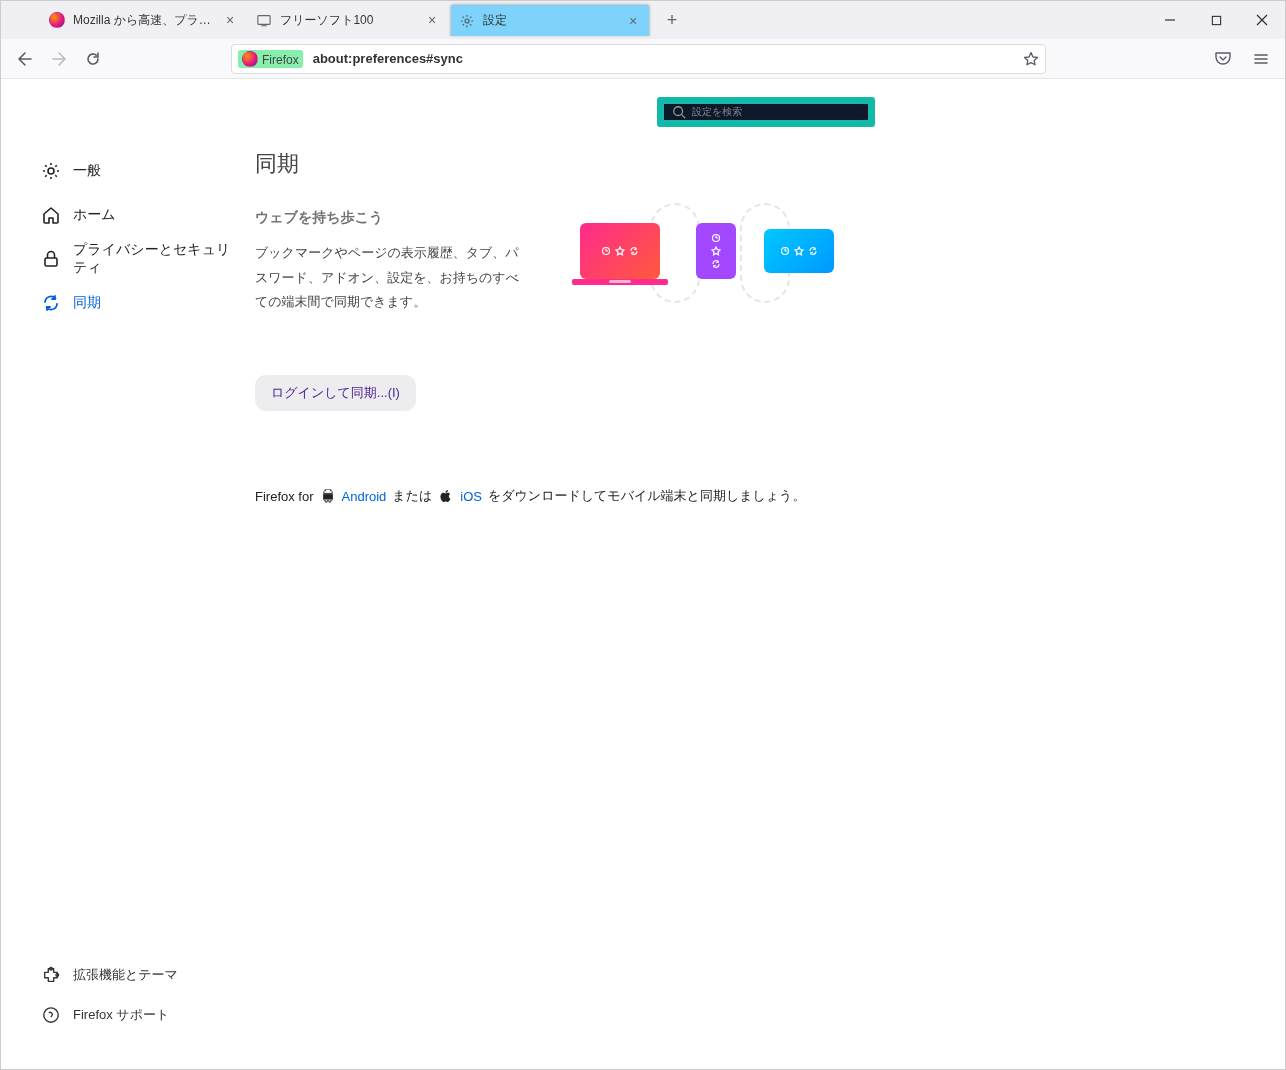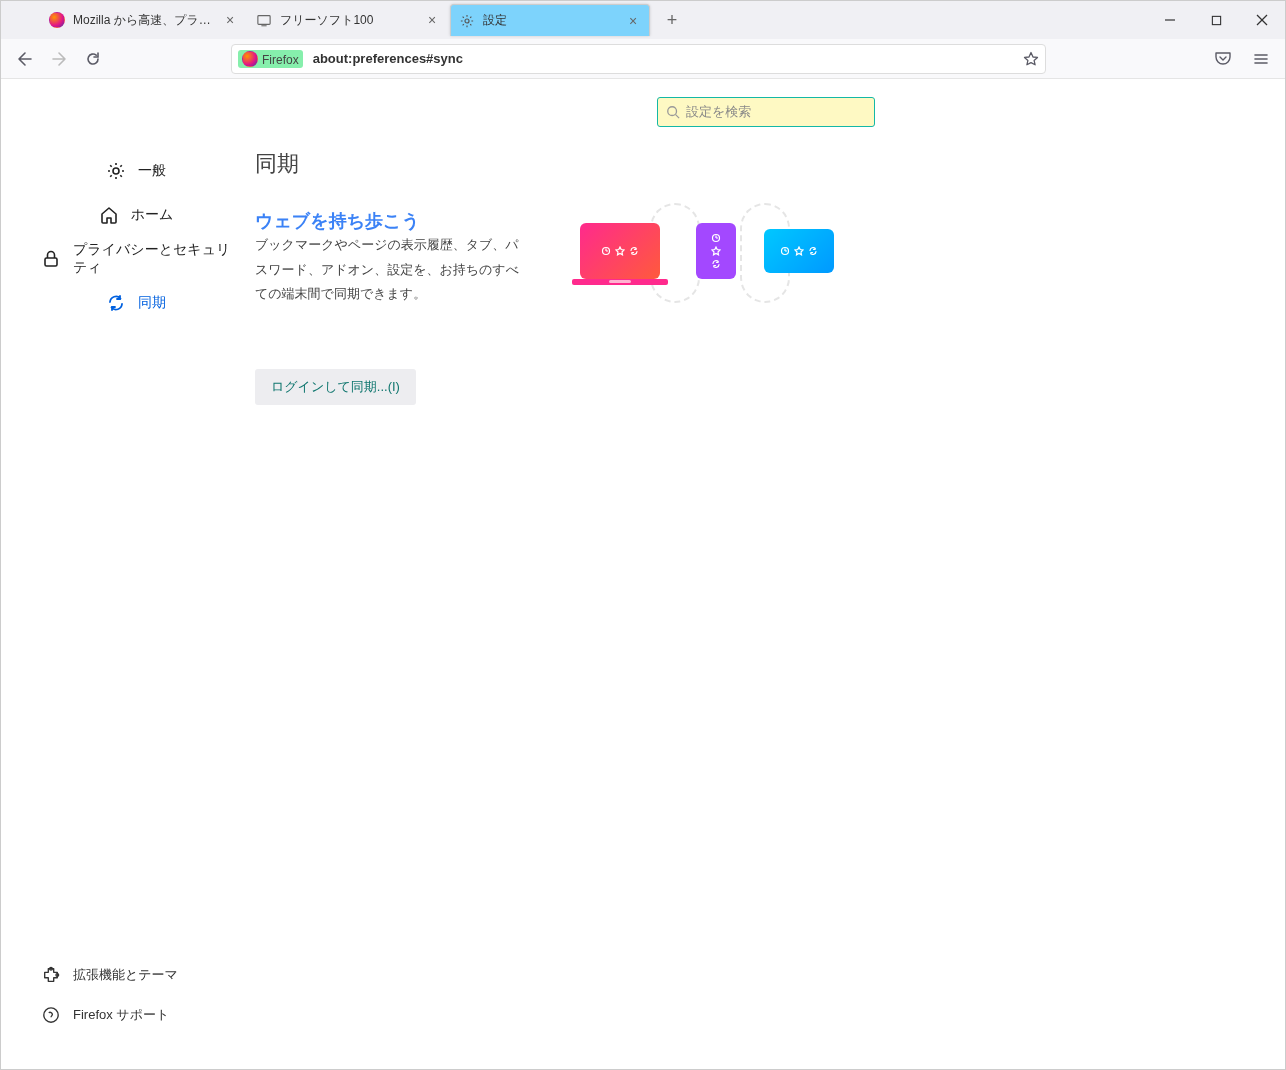--- a/index.html
+++ b/index.html
@@ -31,54 +31,54 @@
 .toolbar-right { margin-left: auto; display: flex; gap: 6px; }
 .toolbar-ico { width: 32px; height: 32px; display: flex; align-items: center; justify-content: center; color: #5b5b66; cursor: pointer; }
 
 
 .fx-favicon { width: 16px; height: 16px; border-radius: 50%; background: radial-gradient(circle at 30% 30%, #ff9500, #e31587 60%, #5b2da0 100%); border: 1px solid #fff0; }
 
 
 .content { flex: 1; display: flex; position: relative; }
 
 
-.settings-search { position: absolute; top: 18px; left: 656px; width: 218px; height: 30px; border: 1px solid #14b8a6; border-radius: 3px; display: flex; align-items: center; padding: 0 8px; color: #888; font-size: 13px; background: #fef9c3; }
+.settings-search { position: absolute; top: 18px; left: 656px; width: 218px; height: 30px; border: 7px solid #14b8a6; border-radius: 3px; display: flex; align-items: center; padding: 0 8px; color: #888; font-size: 10px; background: #0f172a; }
 .settings-search svg { margin-right: 6px; }
 
 
-.sidebar { width: 230px; padding-top: 70px; padding-left: 40px; display: flex; flex-direction: column; gap: 0; height: 100%; position: relative; align-items: center; }
+.sidebar { width: 230px; padding-top: 70px; padding-left: 40px; display: flex; flex-direction: column; gap: 0; height: 100%; position: relative; }
 .side-item { display: flex; align-items: center; height: 44px; gap: 12px; font-size: 14px; color: #222; cursor: pointer; }
 .side-item.active { color: #0060df; }
 .side-item .side-ico { width: 20px; height: 20px; display: flex; align-items: center; justify-content: center; color: inherit; }
 .sidebar-bottom { position: absolute; bottom: 40px; left: 40px; display: flex; flex-direction: column; gap: 12px; margin-top: 48px; }
 .sidebar-bottom .side-item { height: 28px; font-size: 13px; color: #333; }
 
 
 .main { flex: 1; padding: 70px 40px 0 24px; max-width: 640px; }
 .main h1 { font-size: 22px; font-weight: 500; color: #444; margin-bottom: 30px; }
 .row { display: flex; gap: 40px; align-items: flex-start; }
 .text-col { width: 290px; }
-.text-col h2 { font-size: 18px; font-weight: 700; color: #3b82f6; }
+.text-col h2 { font-size: 14px; font-weight: 700; color: #737373; margin-bottom: 14px; }
 .text-col p { font-size: 13px; color: #444; line-height: 1.9; }
 .devices-art { width: 280px; height: 110px; position: relative; margin-top: -10px; }
 
 
 .dev { position: absolute; border-radius: 6px; display: flex; align-items: center; justify-content: center; color: #fff; font-size: 11px; }
 .dev .glyphs { display: flex; gap: 4px; align-items: center; }
 .laptop { width: 80px; height: 56px; left: 12px; top: 24px; background: linear-gradient(135deg,#ff2a8d,#ff5a3c); }
 .laptop::after { content:""; position:absolute; bottom:-6px; left:-8px; width:96px; height:6px; background:#ff2a8d; border-radius:2px; }
 .laptop::before { content:""; position:absolute; bottom:-4px; left:50%; transform:translateX(-50%); width:22px; height:3px; background:#ffb3d1; border-radius:2px; z-index:1;}
 .tablet { width: 40px; height: 56px; left: 128px; top: 24px; background:#a348ff; }
 .tablet .glyphs { flex-direction: column; gap: 3px; }
 .phone { width: 70px; height: 44px; left: 196px; top: 30px; background: linear-gradient(135deg,#00c8ff,#0099ff); }
 .ring { position:absolute; width:50px; height:100px; border:2px dashed #e5e5e5; border-radius:25px; }
 .ring1 { left: 82px; top: 4px; }
 .ring2 { left: 172px; top: 4px; }
 
-.login-btn { margin-top: 60px; display: inline-block; background: #ededf0; border: none; padding: 9px 16px; font-size: 13px; color: #0f766e; border-radius: 3px; cursor: pointer; }
+.login-btn { margin-top: 60px; display: inline-block; background: #ededf0; border: none; padding: 9px 16px; font-size: 13px; color: #4c1d95; border-radius: 11px; cursor: pointer; }
 
 .download-row { margin-top: 76px; font-size: 13px; color: #222; display: flex; align-items: center; gap: 6px; flex-wrap: wrap; }
 .download-row a { color: #0060df; text-decoration: none; cursor: pointer; }
 .dl-ico { display: inline-flex; width: 16px; height: 16px; align-items: center; justify-content: center; color: #222; }
 
 svg { display: block; }
 </style>
 </head>
 <body>
 
@@ -303,15 +303,33 @@
               <svg width="10" height="10" viewBox="0 0 10 10" stroke="#fff" fill="none" stroke-width="1.2" stroke-linecap="round">
                   <path d="M2 4.5a3 3 0 0 1 5.3-1.8M8 5.5a3 3 0 0 1-5.3 1.8M7 2v1.5H5.5M3 8V6.5h1.5"></path>
                 </svg>
             </span>
           </div>
         </div>
       </div>
 
       <button class="login-btn">ログインして同期...(I)</button>
 
+      <div class="download-row">
+        <span>Firefox for</span>
+        <span class="dl-ico">
+          <svg width="14" height="14" viewBox="0 0 16 16" fill="#222">
+              <path d="M3 6h10v6a1 1 0 0 1-1 1h-1v2H9v-2H7v2H5v-2H4a1 1 0 0 1-1-1V6zM3 5a5 5 0 0 1 10 0H3zM4.5 1l1 1.5M11.5 1l-1 1.5" stroke="#222" stroke-width="1" fill="none"></path>
+              <rect x="3" y="6" width="10" height="6" rx="1"></rect>
+            </svg>
+        </span>
+        <a>Android</a>
+        <span>または</span>
+        <span class="dl-ico">
+          <svg width="14" height="14" viewBox="0 0 16 16" fill="#222">
+              <path d="M11.2 8.4c0-1.8 1.5-2.6 1.5-2.6-0.8-1.2-2.1-1.4-2.6-1.4-1.1-.1-2.1.6-2.7.6-.6 0-1.4-.6-2.3-.6-1.2 0-2.3.7-2.9 1.8-1.2 2.1-.3 5.3.9 7 .6.8 1.3 1.8 2.2 1.7.9 0 1.2-.6 2.3-.6s1.4.6 2.3.6c1 0 1.6-.9 2.2-1.7.7-1 1-1.9 1-2-.1 0-1.9-.7-1.9-2.8zM9.6 3.2c.5-.6.8-1.4.7-2.2-.7 0-1.6.5-2.1 1.1-.5.5-.9 1.4-.8 2.2.8.1 1.7-.4 2.2-1.1z"></path>
+            </svg>
+        </span>
+        <a>iOS</a>
+        <span>をダウンロードしてモバイル端末と同期しましょう。</span>
+      </div>
     </div>
   </div>
 </div>
 
 </body></html>

